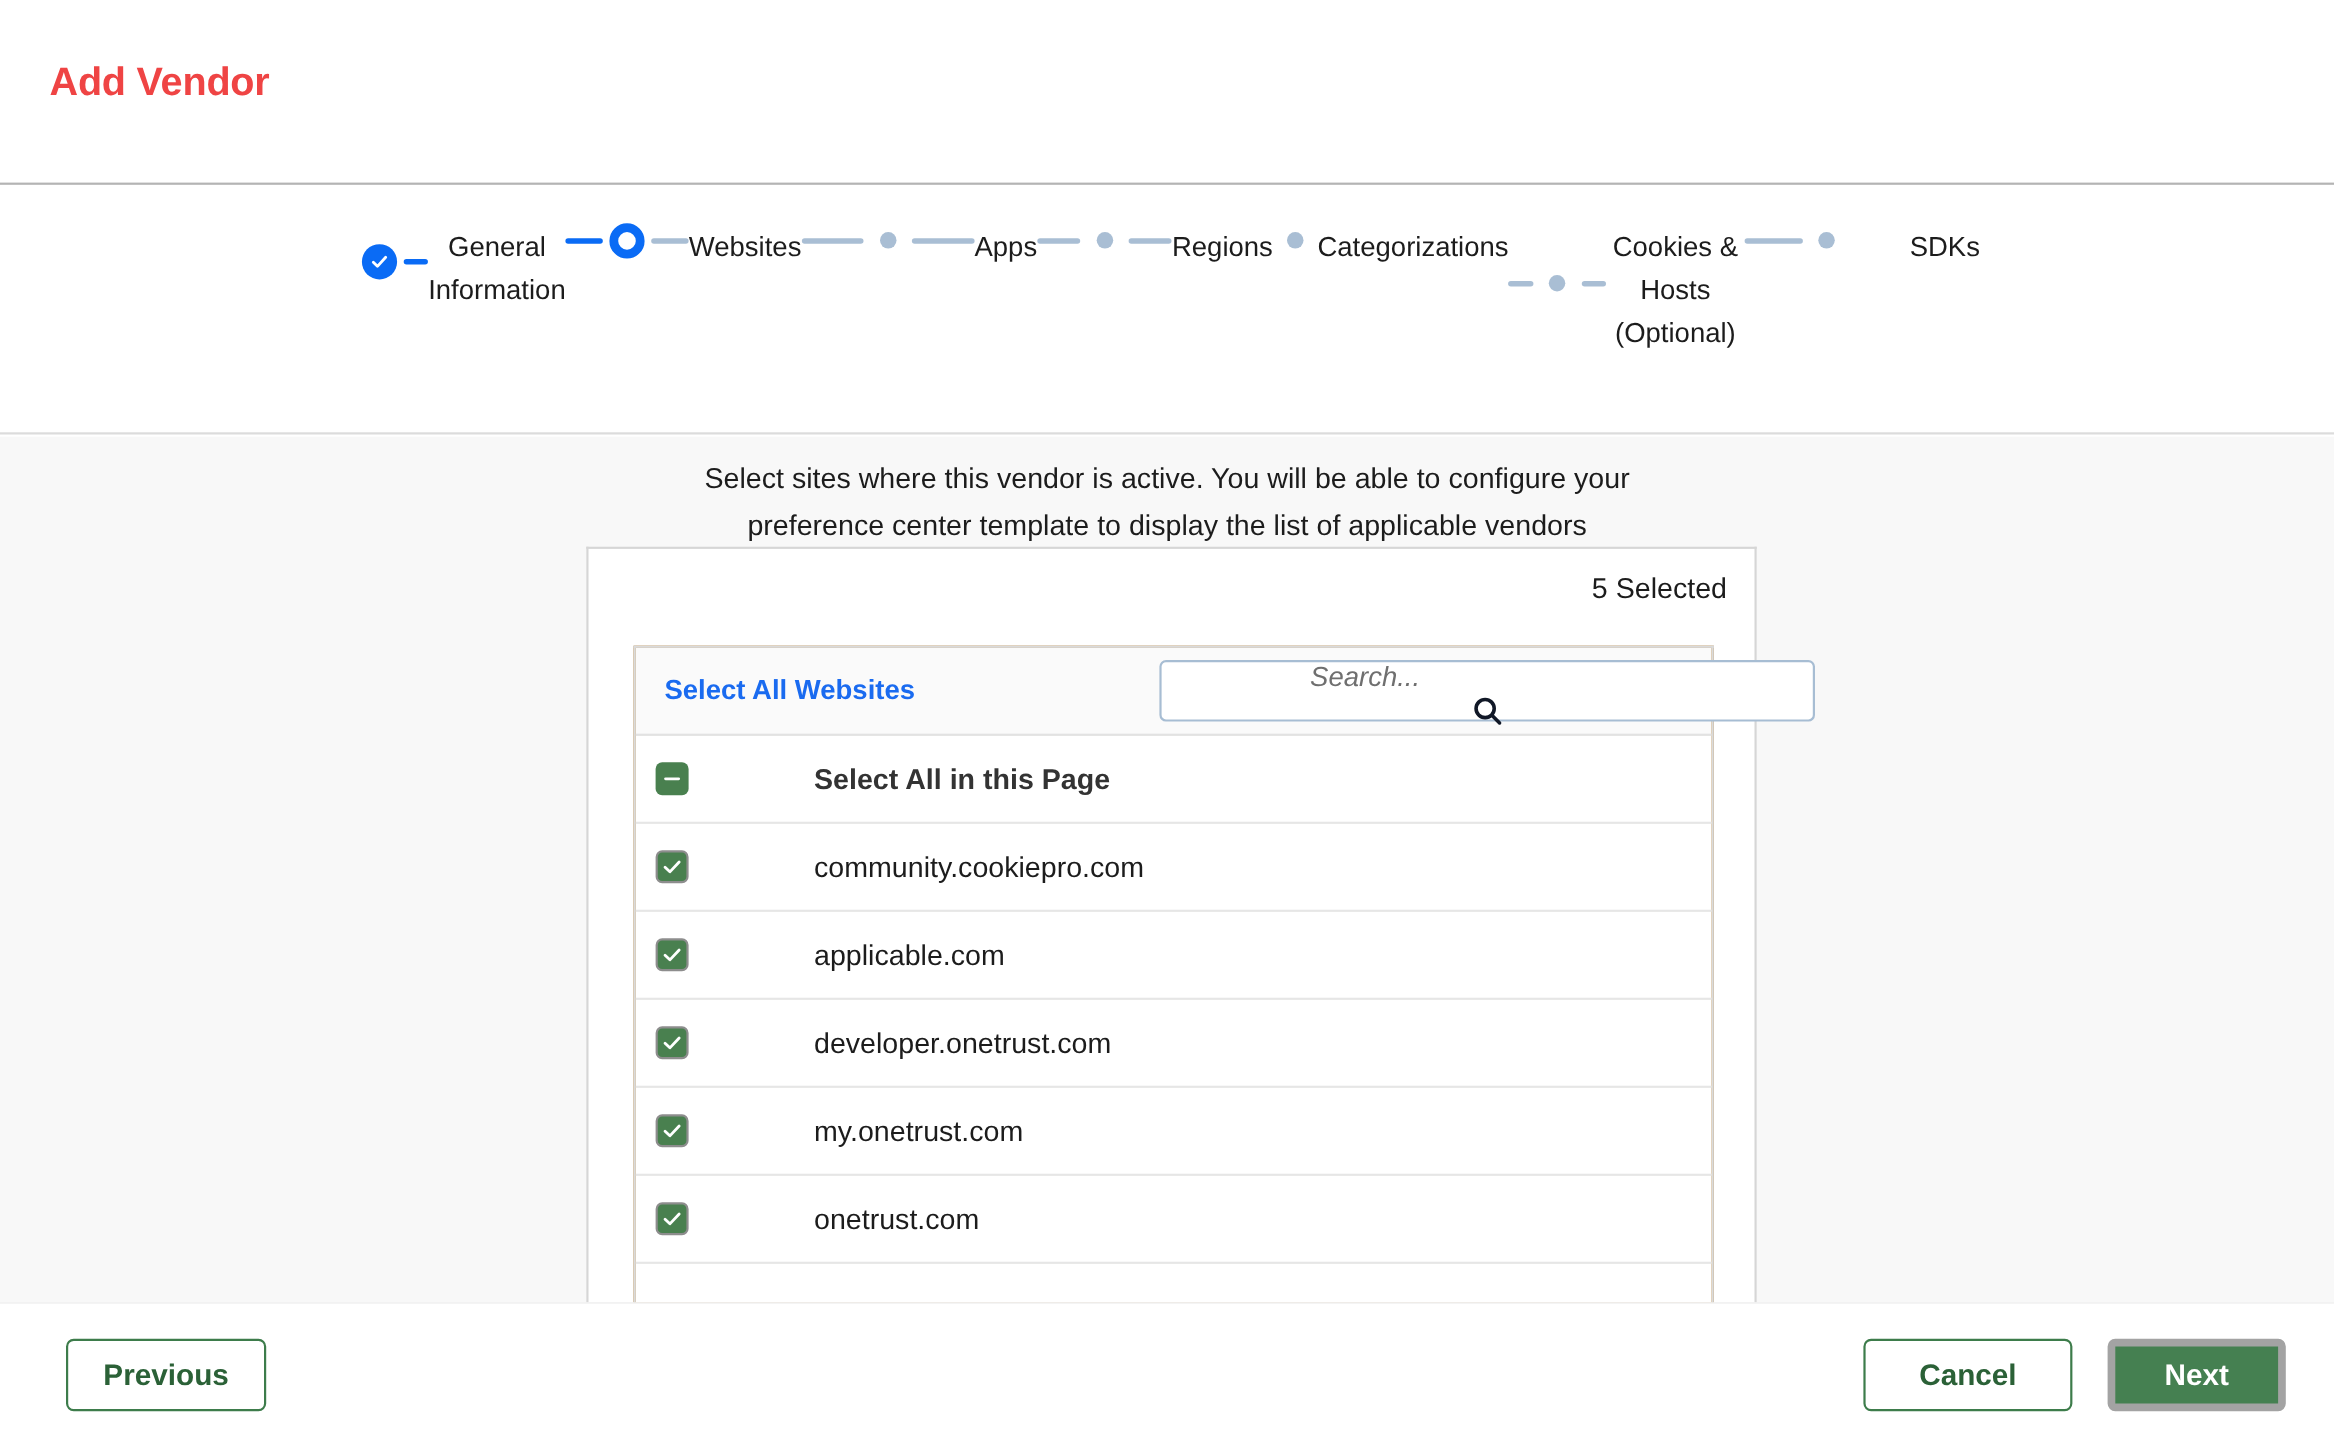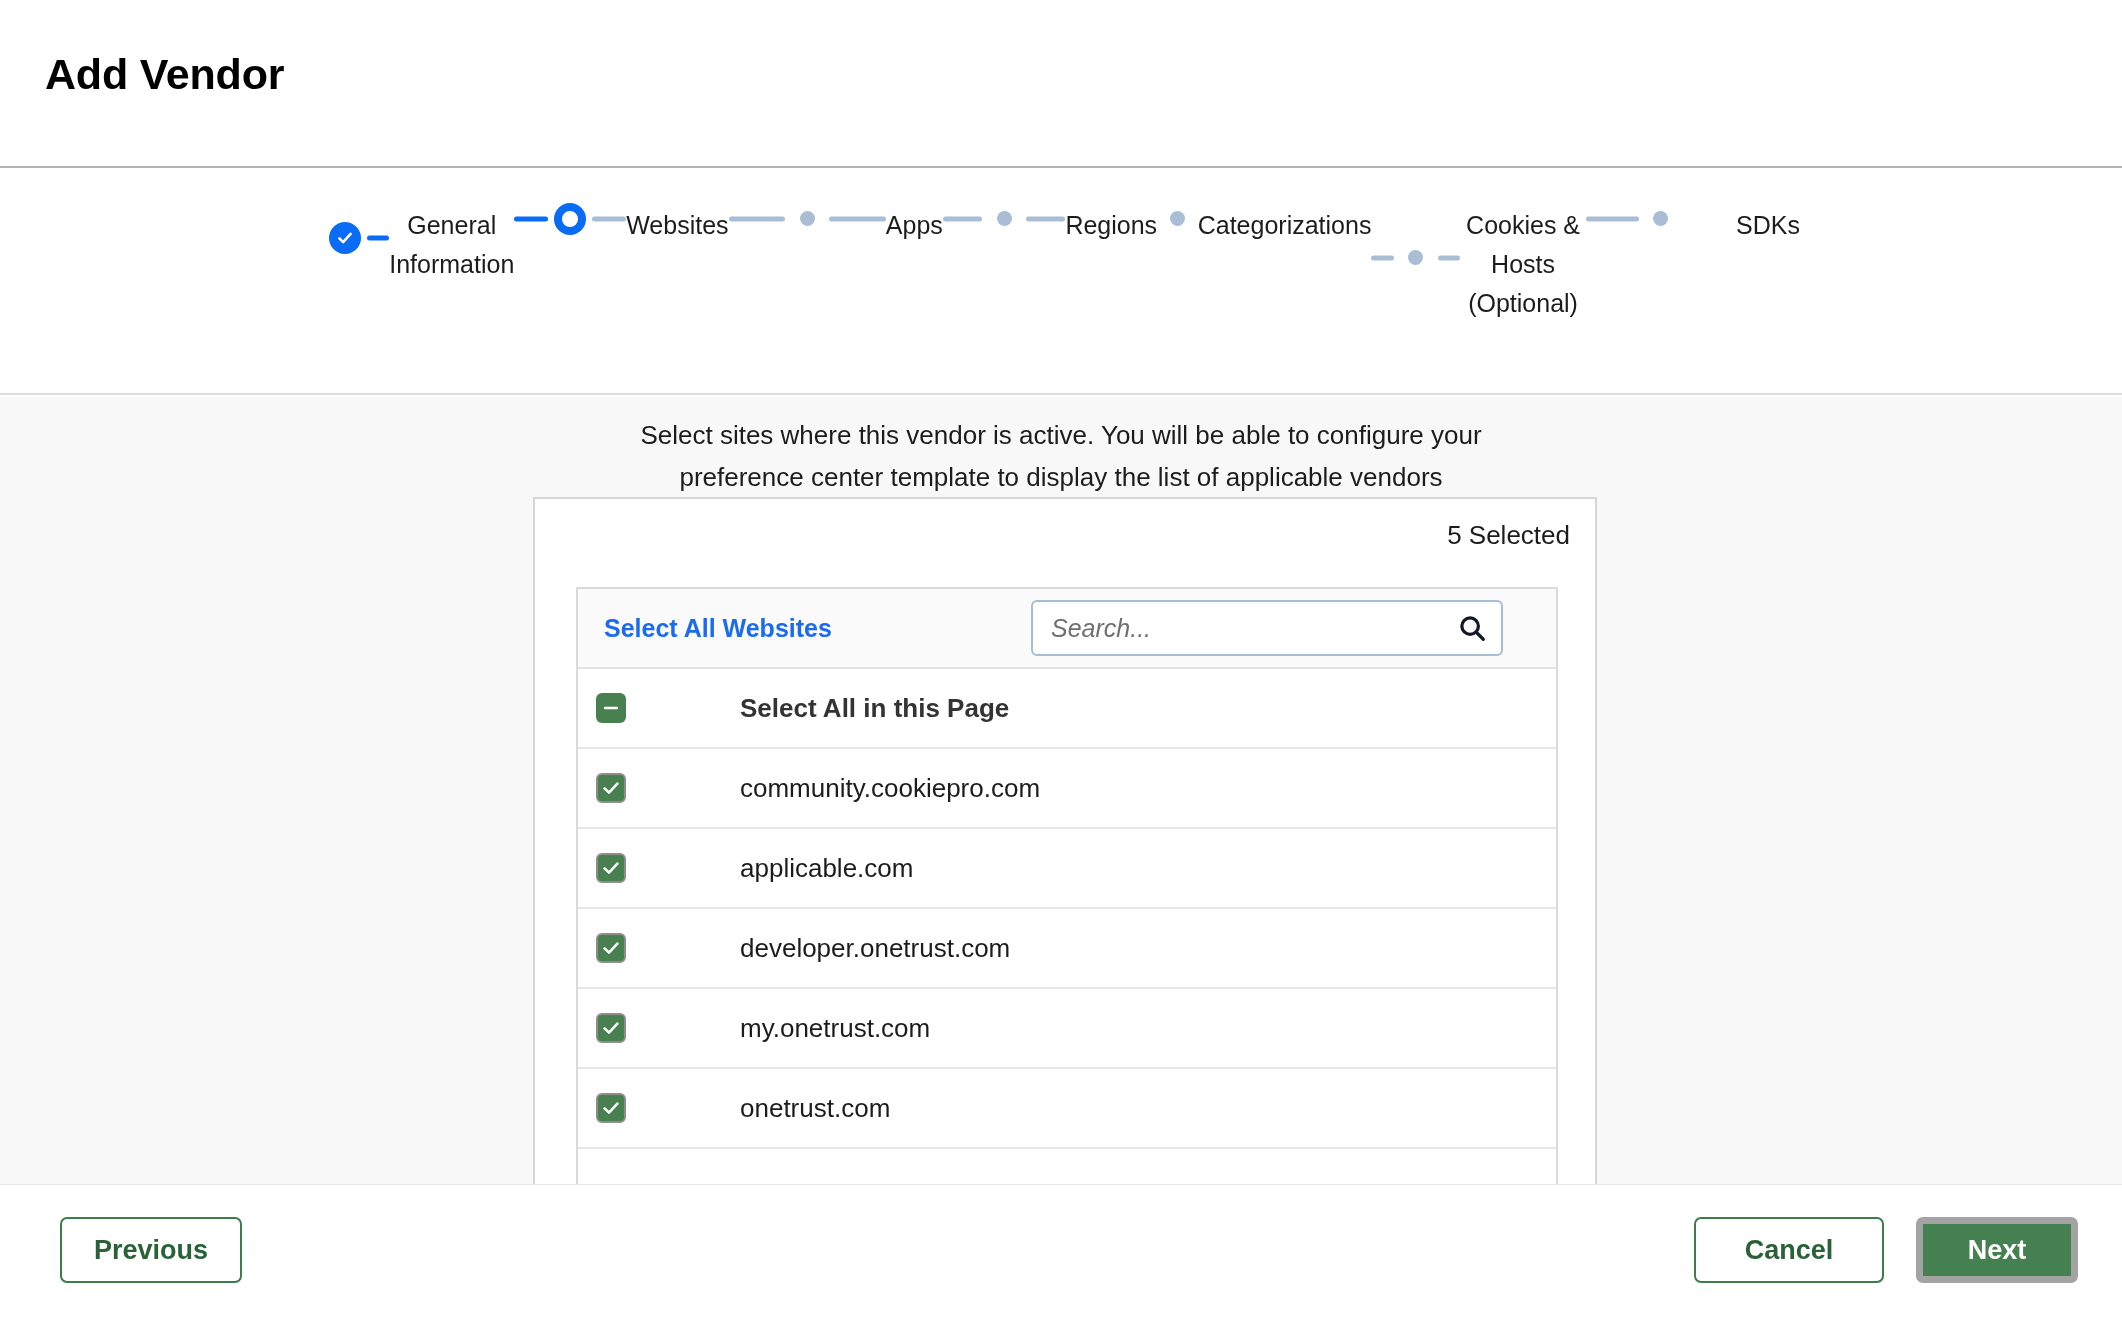--- a/index.html
+++ b/index.html
@@ -20,21 +20,21 @@
 
   
   .header {
     position: absolute; left: 0; top: 0;
     width: 2122px; height: 168px;
     background: #ffffff;
     border-bottom: 2px solid #b4b4b4;
   }
   .header-title {
     position: absolute; left: 45px; top: 50px;
-    font-size: 43px; font-weight: 700; color: #000000;
+    font-size: 36px; font-weight: 700; color: #ef4444;
     letter-spacing: -0.2px;
     line-height: 48px;
     white-space: nowrap;
   }
 
   
   .stepper-wrap {
     position: absolute; left: 0; top: 170px;
     width: 2122px; height: 225px;
     background: #ffffff;
@@ -159,27 +159,27 @@
     left: 26px; top: 50%;
     transform: translateY(-50%);
     color: #1a6bf0;
     font-size: 25px;
     font-weight: 700;
     cursor: pointer;
     white-space: nowrap;
   }
   .search-box {
     position: absolute;
-    left: 453px; top: 50%;
+    left: 476px; top: 50%;
     transform: translateY(-50%);
-    width: 472px; height: 56px;
+    width: 596px; height: 56px;
     background: #ffffff;
     border: 2px solid #a7bdd3;
     border-radius: 6px;
-    display: flex; align-items: center;
+    display: flex; align-items: center; flex-direction: column;
   }
   .search-input {
     flex: 1 1 auto;
     height: 100%;
     border: 0; outline: 0;
     background: transparent;
     font-family: "Liberation Sans", sans-serif;
     font-size: 25px;
     font-style: italic;
     color: #333;

